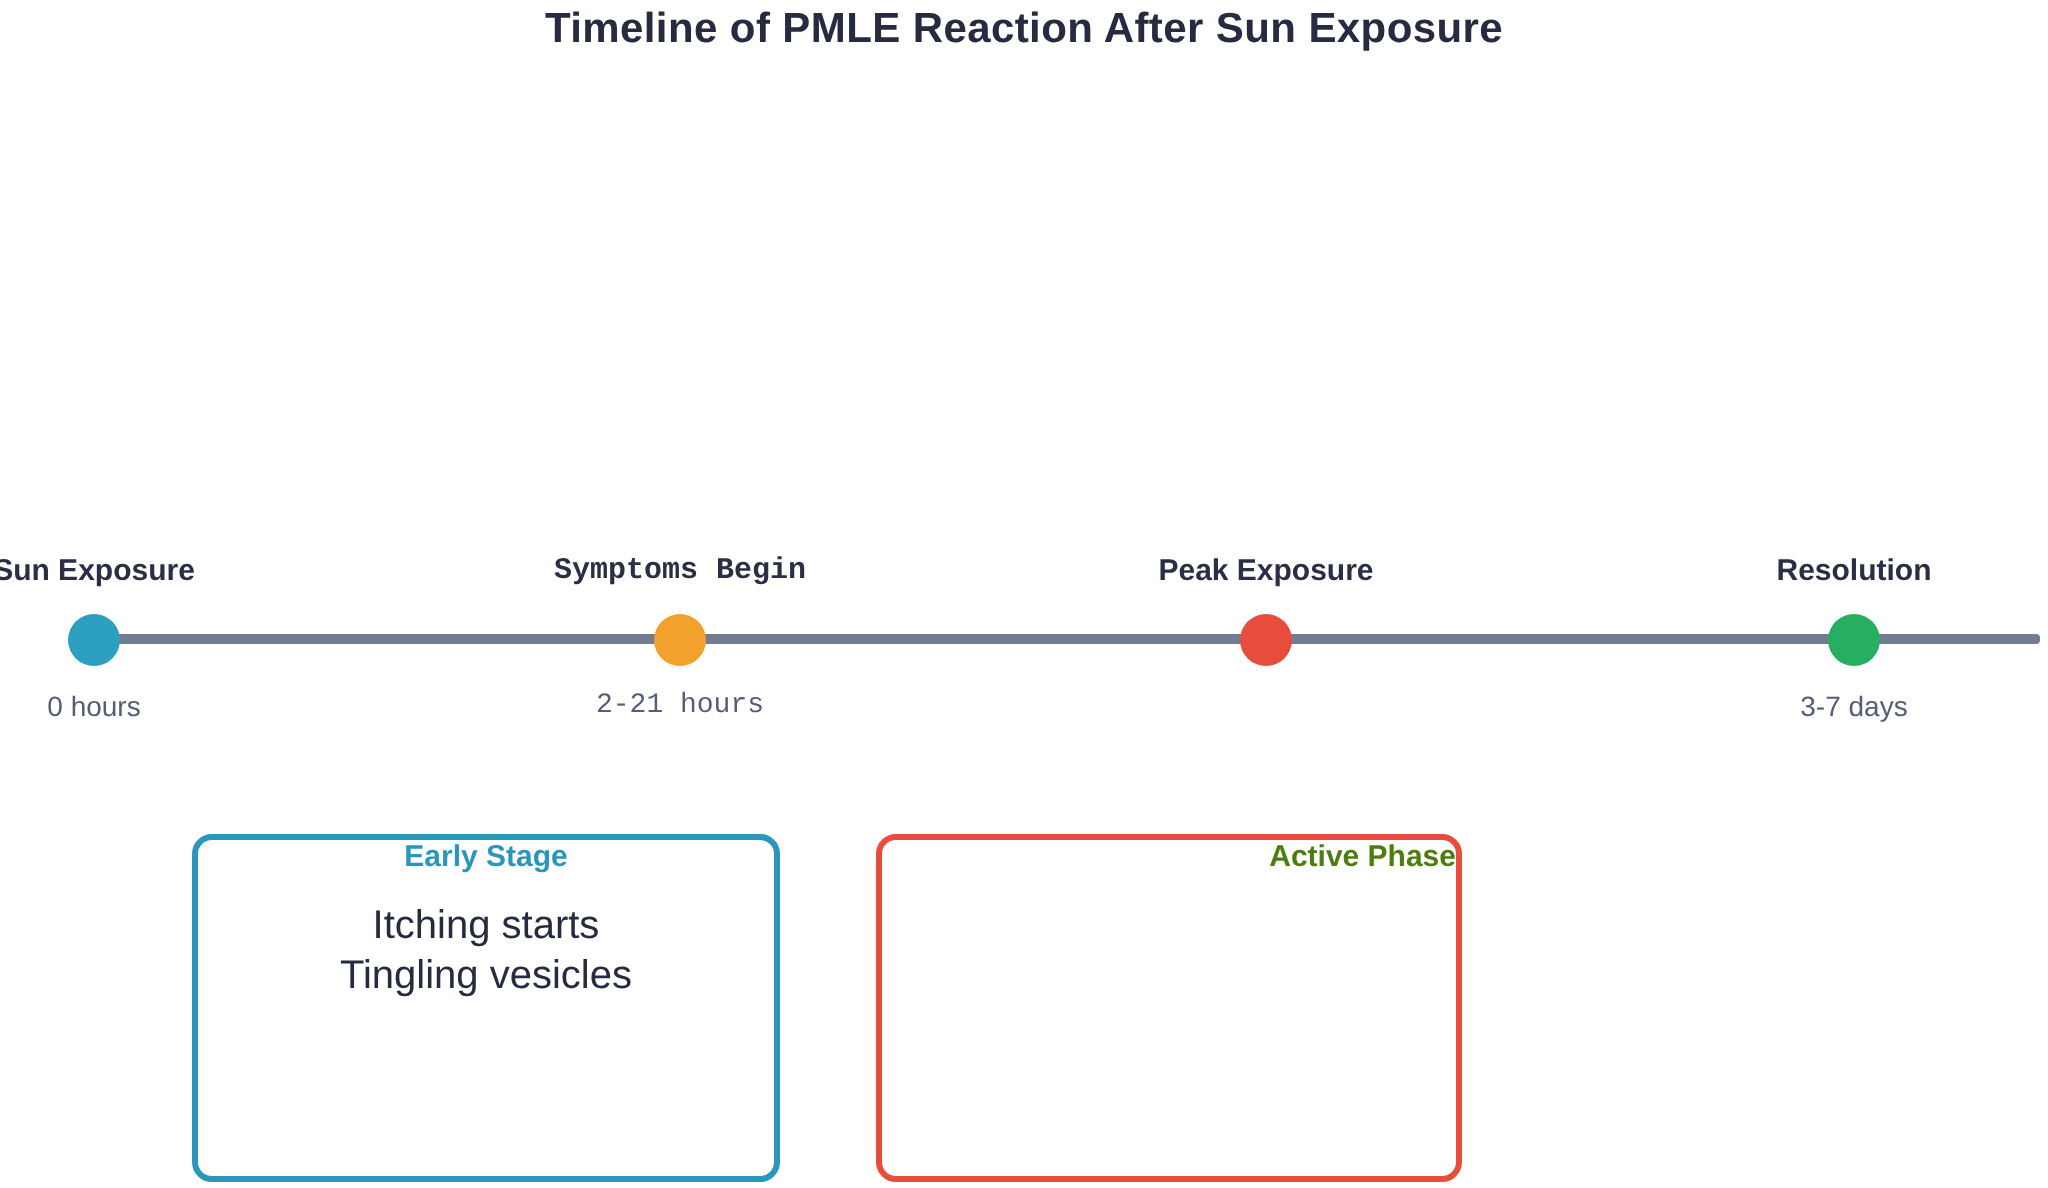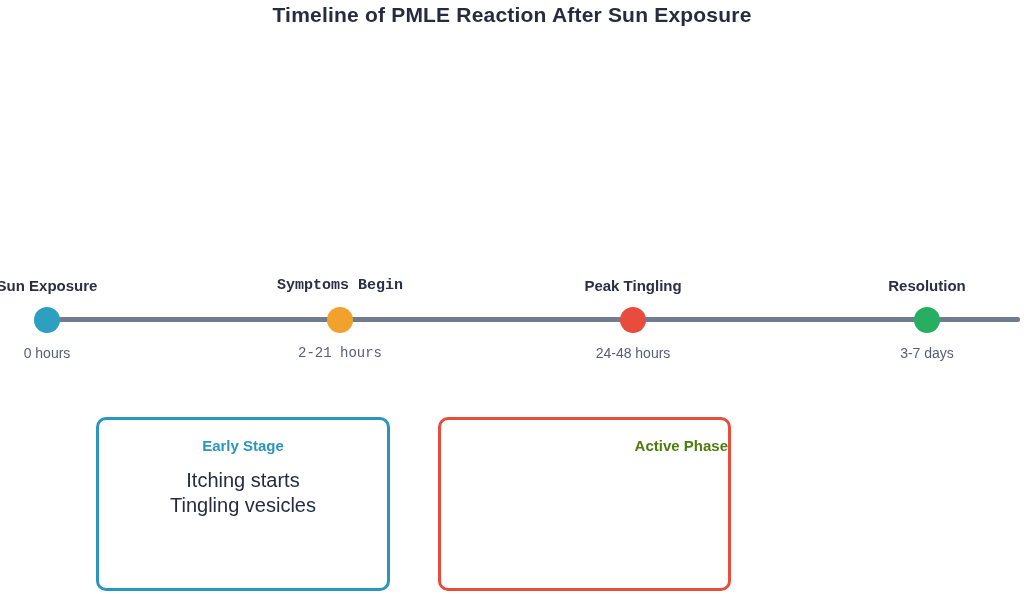--- a/index.html
+++ b/index.html
@@ -45,21 +45,21 @@
   }
   .phase-box {
     position: absolute; top: 417px; height: 174px;
     border: 3px solid #888; border-radius: 10px;
     background: transparent;
     text-align: center;
   }
   .phase-box.p0 { left: 96px;  width: 294px; }
   .phase-box.p1 { left: 438px; width: 293px; }
   .phase-title {
-    margin-top: 17px; font-size: 15px; font-weight: bold;
+    font-size: 15px; font-weight: bold;
   }
   .phase-items { margin-top: 14px; }
   .phase-item {
     font-size: 20px; color: #262b40; line-height: 25px;
   }
 </style>
 </head>
 <body>
 
 <div class="canvas">
@@ -74,23 +74,22 @@
     <div class="m-time">0 hours</div>
   </div>
 
   <div class="milestone m1">
     <div class="m-label">Symptoms Begin</div>
     <div class="m-dot" style="background-color: rgb(242, 161, 44);"></div>
     <div class="m-time">2-21 hours</div>
   </div>
 
   <div class="milestone m2">
-    <div class="m-label">Peak Tingling</div>
+    <div class="m-label">Peak Exposure</div>
     <div class="m-dot" style="background-color: rgb(231, 76, 60);"></div>
-    <div class="m-time">24-48 hours</div>
   </div>
 
   <div class="milestone m3">
     <div class="m-label">Resolution</div>
     <div class="m-dot" style="background-color: rgb(39, 174, 96);"></div>
     <div class="m-time">3-7 days</div>
   </div>
 
   <div class="phase-box p0" style="border-color: rgb(43, 150, 188);">
     <div class="phase-title" style="color: rgb(43, 150, 188);">Early Stage</div>

